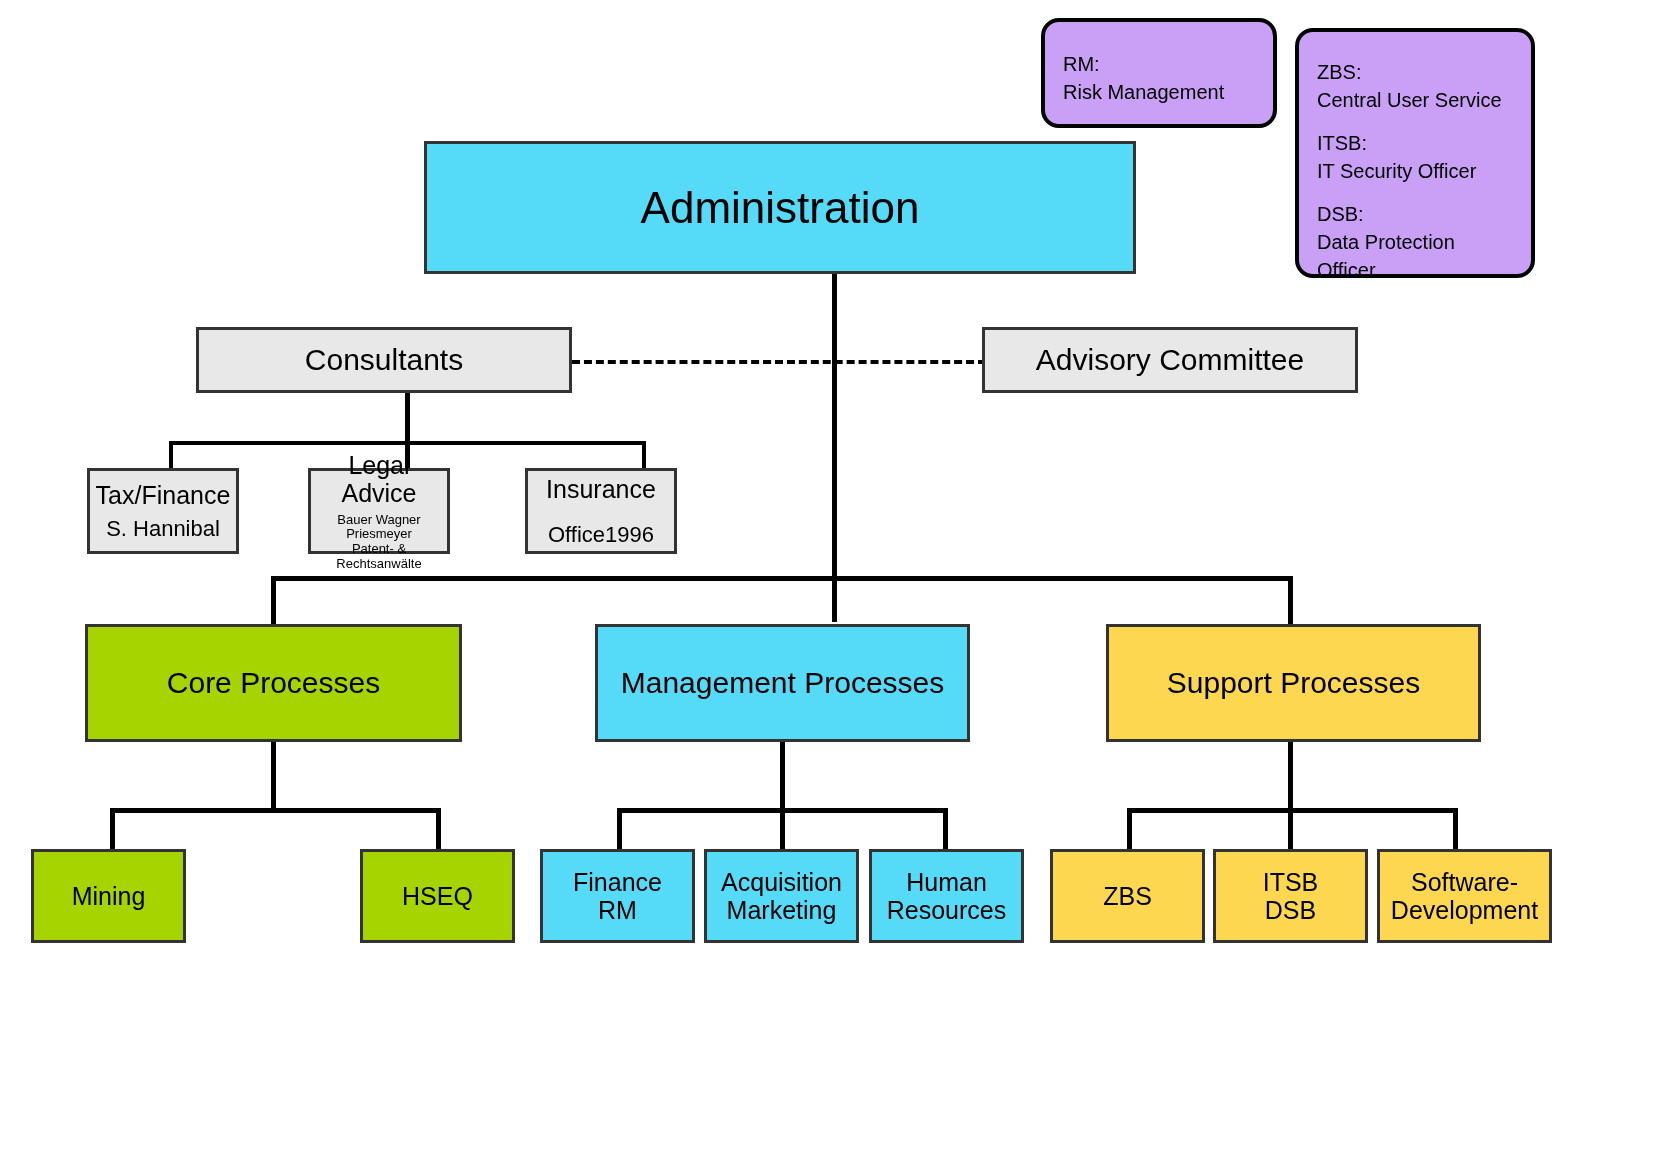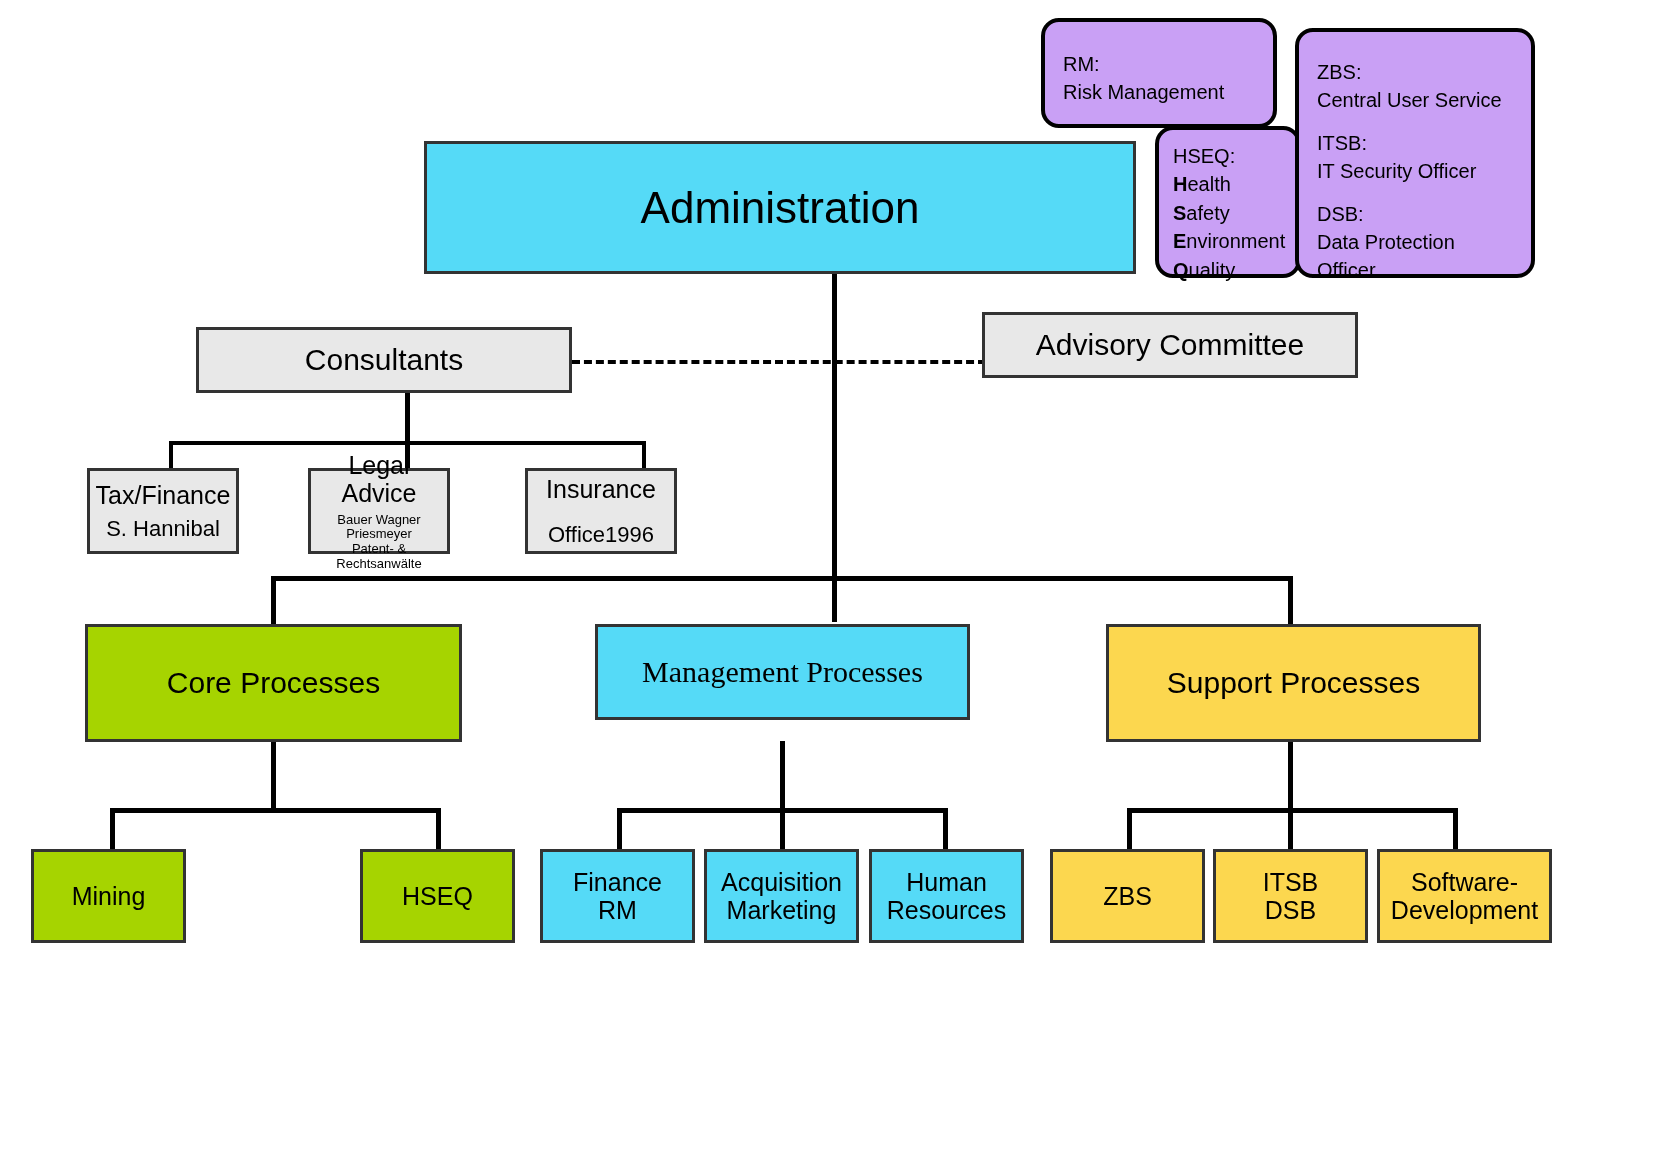--- a/index.html
+++ b/index.html
@@ -83,27 +83,20 @@
 </head>
 <body>
 
 <div id="canvas">
 
   <div class="legend" style="left:1041px; top:18px; width:236px; height:110px;">
     <span class="term">RM:</span>
     <span class="desc">Risk Management</span>
   </div>
 
-  <div class="legend" style="left:1155px; top:126px; width:146px; height:152px; padding:12px 14px;">
-    <span class="term">HSEQ:</span>
-    <span class="desc"><b>H</b><span>ealth</span></span>
-    <span class="desc"><b>S</b><span>afety</span></span>
-    <span class="desc"><b>E</b><span>nvironment</span></span>
-    <span class="desc"><b>Q</b><span>uality</span></span>
-  </div>
 
   <div class="legend" style="left:1295px; top:28px; width:240px; height:250px; padding:26px 18px;">
     <span class="term">ZBS:</span>
     <span class="desc">Central User Service</span>
     <span class="gap"></span>
     <span class="term">ITSB:</span>
     <span class="desc">IT Security Officer</span>
     <span class="gap"></span>
     <span class="term">DSB:</span>
     <span class="desc">Data Protection Officer</span>
@@ -141,21 +134,21 @@
   <div class="ln ln-v" style="left:1453px; top:808px; width:5px; height:42px;"></div>
 
   <div class="node c-cyan t-huge" style="left:424px; top:141px; width:712px; height:133px;">
     <span class="title">Administration</span>
   </div>
 
   <div class="node c-grey t-big" style="left:196px; top:327px; width:376px; height:66px;">
     <span class="title">Consultants</span>
   </div>
 
-  <div class="node c-grey t-big" style="left:982px; top:312px; width:376px; height:66px;">
+  <div class="node c-grey t-big" style="left:982px; top:327px; width:376px; height:66px;">
     <span class="title">Advisory Committee</span>
   </div>
 
   <div class="node c-grey" style="left:87px; top:468px; width:152px; height:86px;">
     <span class="title t-mid">Tax/Finance</span>
     <span class="sub t-norm" style="margin-top:8px;">S. Hannibal</span>
   </div>
 
   <div class="node c-grey" style="left:308px; top:468px; width:142px; height:86px;">
     <span class="title t-mid">Legal Advice</span>
@@ -165,21 +158,21 @@
 
   <div class="node c-grey" style="left:525px; top:468px; width:152px; height:86px;">
     <span class="title t-mid">Insurance</span>
     <span class="sub t-norm" style="margin-top:20px;">Office1996</span>
   </div>
 
   <div class="node c-green t-big" style="left:85px; top:624px; width:377px; height:118px;">
     <span class="title">Core Processes</span>
   </div>
 
-  <div class="node c-cyan t-big" style="left:595px; top:624px; width:375px; height:96px;font-family:Liberation Serif, serif;">
+  <div class="node c-cyan t-big" style="left:595px; top:624px; width:375px; height:118px;">
     <span class="title">Management Processes</span>
   </div>
 
   <div class="node c-yellow t-big" style="left:1106px; top:624px; width:375px; height:118px;">
     <span class="title">Support Processes</span>
   </div>
 
   <div class="node c-green t-mid" style="left:31px; top:849px; width:155px; height:94px;">
     <span class="title">Mining</span>
   </div>

